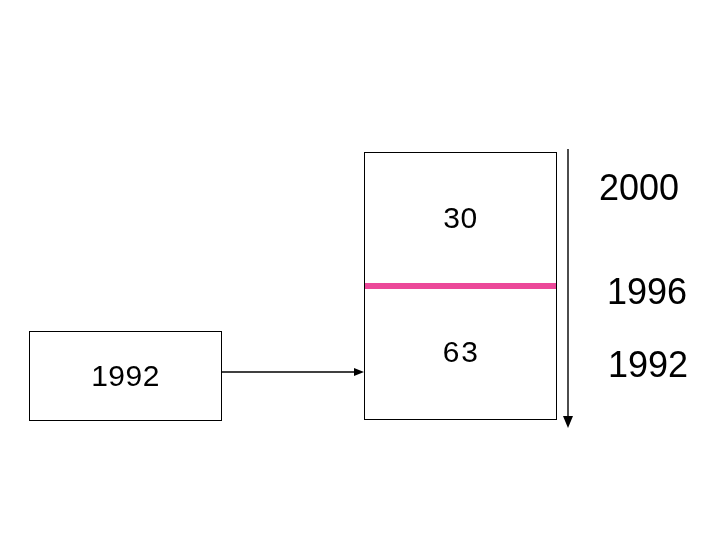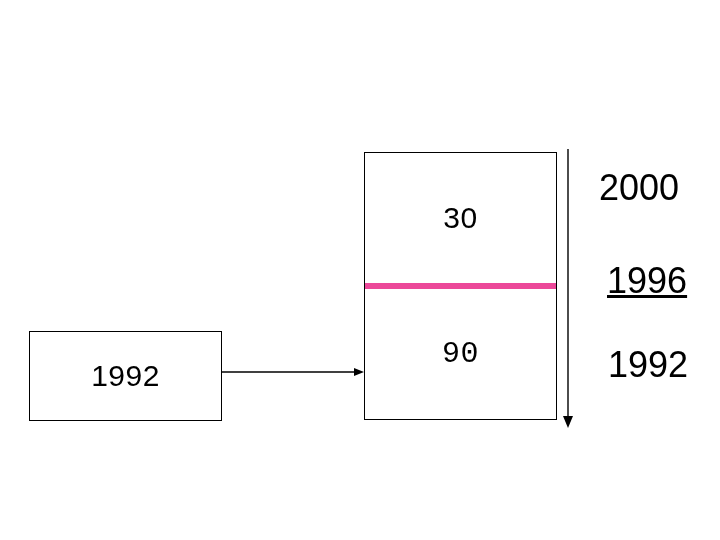--- a/index.html
+++ b/index.html
@@ -92,21 +92,21 @@
 
   
   .year-label {
     position: absolute;
     color: #000000;
     font-size: 36px;
     line-height: 1;
     white-space: nowrap;
   }
   .year-2000 { left: 599px; top: 170px; }
-  .year-1996 { left: 607px; top: 263px; text-decoration: underline; }
+  .year-1996 { left: 607px; top: 274px; }
   .year-1992 { left: 608px; top: 347px; }
 </style>
 </head>
 <body>
 
 <div id="canvas">
 
   <div class="src-box">
     <span class="cell-text">1992</span>
   </div>
@@ -116,21 +116,21 @@
       <line x1="2" y1="14" x2="138" y2="14" stroke="#000000" stroke-width="1.4"></line>
       <polygon points="144,14 134,10 134,18" fill="#000000"></polygon>
     </svg>
   </div>
 
   <div class="stack">
     <div class="stack-cell">
       <span class="cell-text">30</span>
     </div>
     <div class="stack-cell">
-      <span class="cell-text">90</span>
+      <span class="cell-text">63</span>
     </div>
   </div>
 
   <div class="timeline">
     <svg width="26" height="290" viewBox="0 0 26 290">
       <line x1="12" y1="3" x2="12" y2="274" stroke="#000000" stroke-width="1.4"></line>
       <polygon points="12,282 7,270 17,270" fill="#000000"></polygon>
     </svg>
   </div>
 

